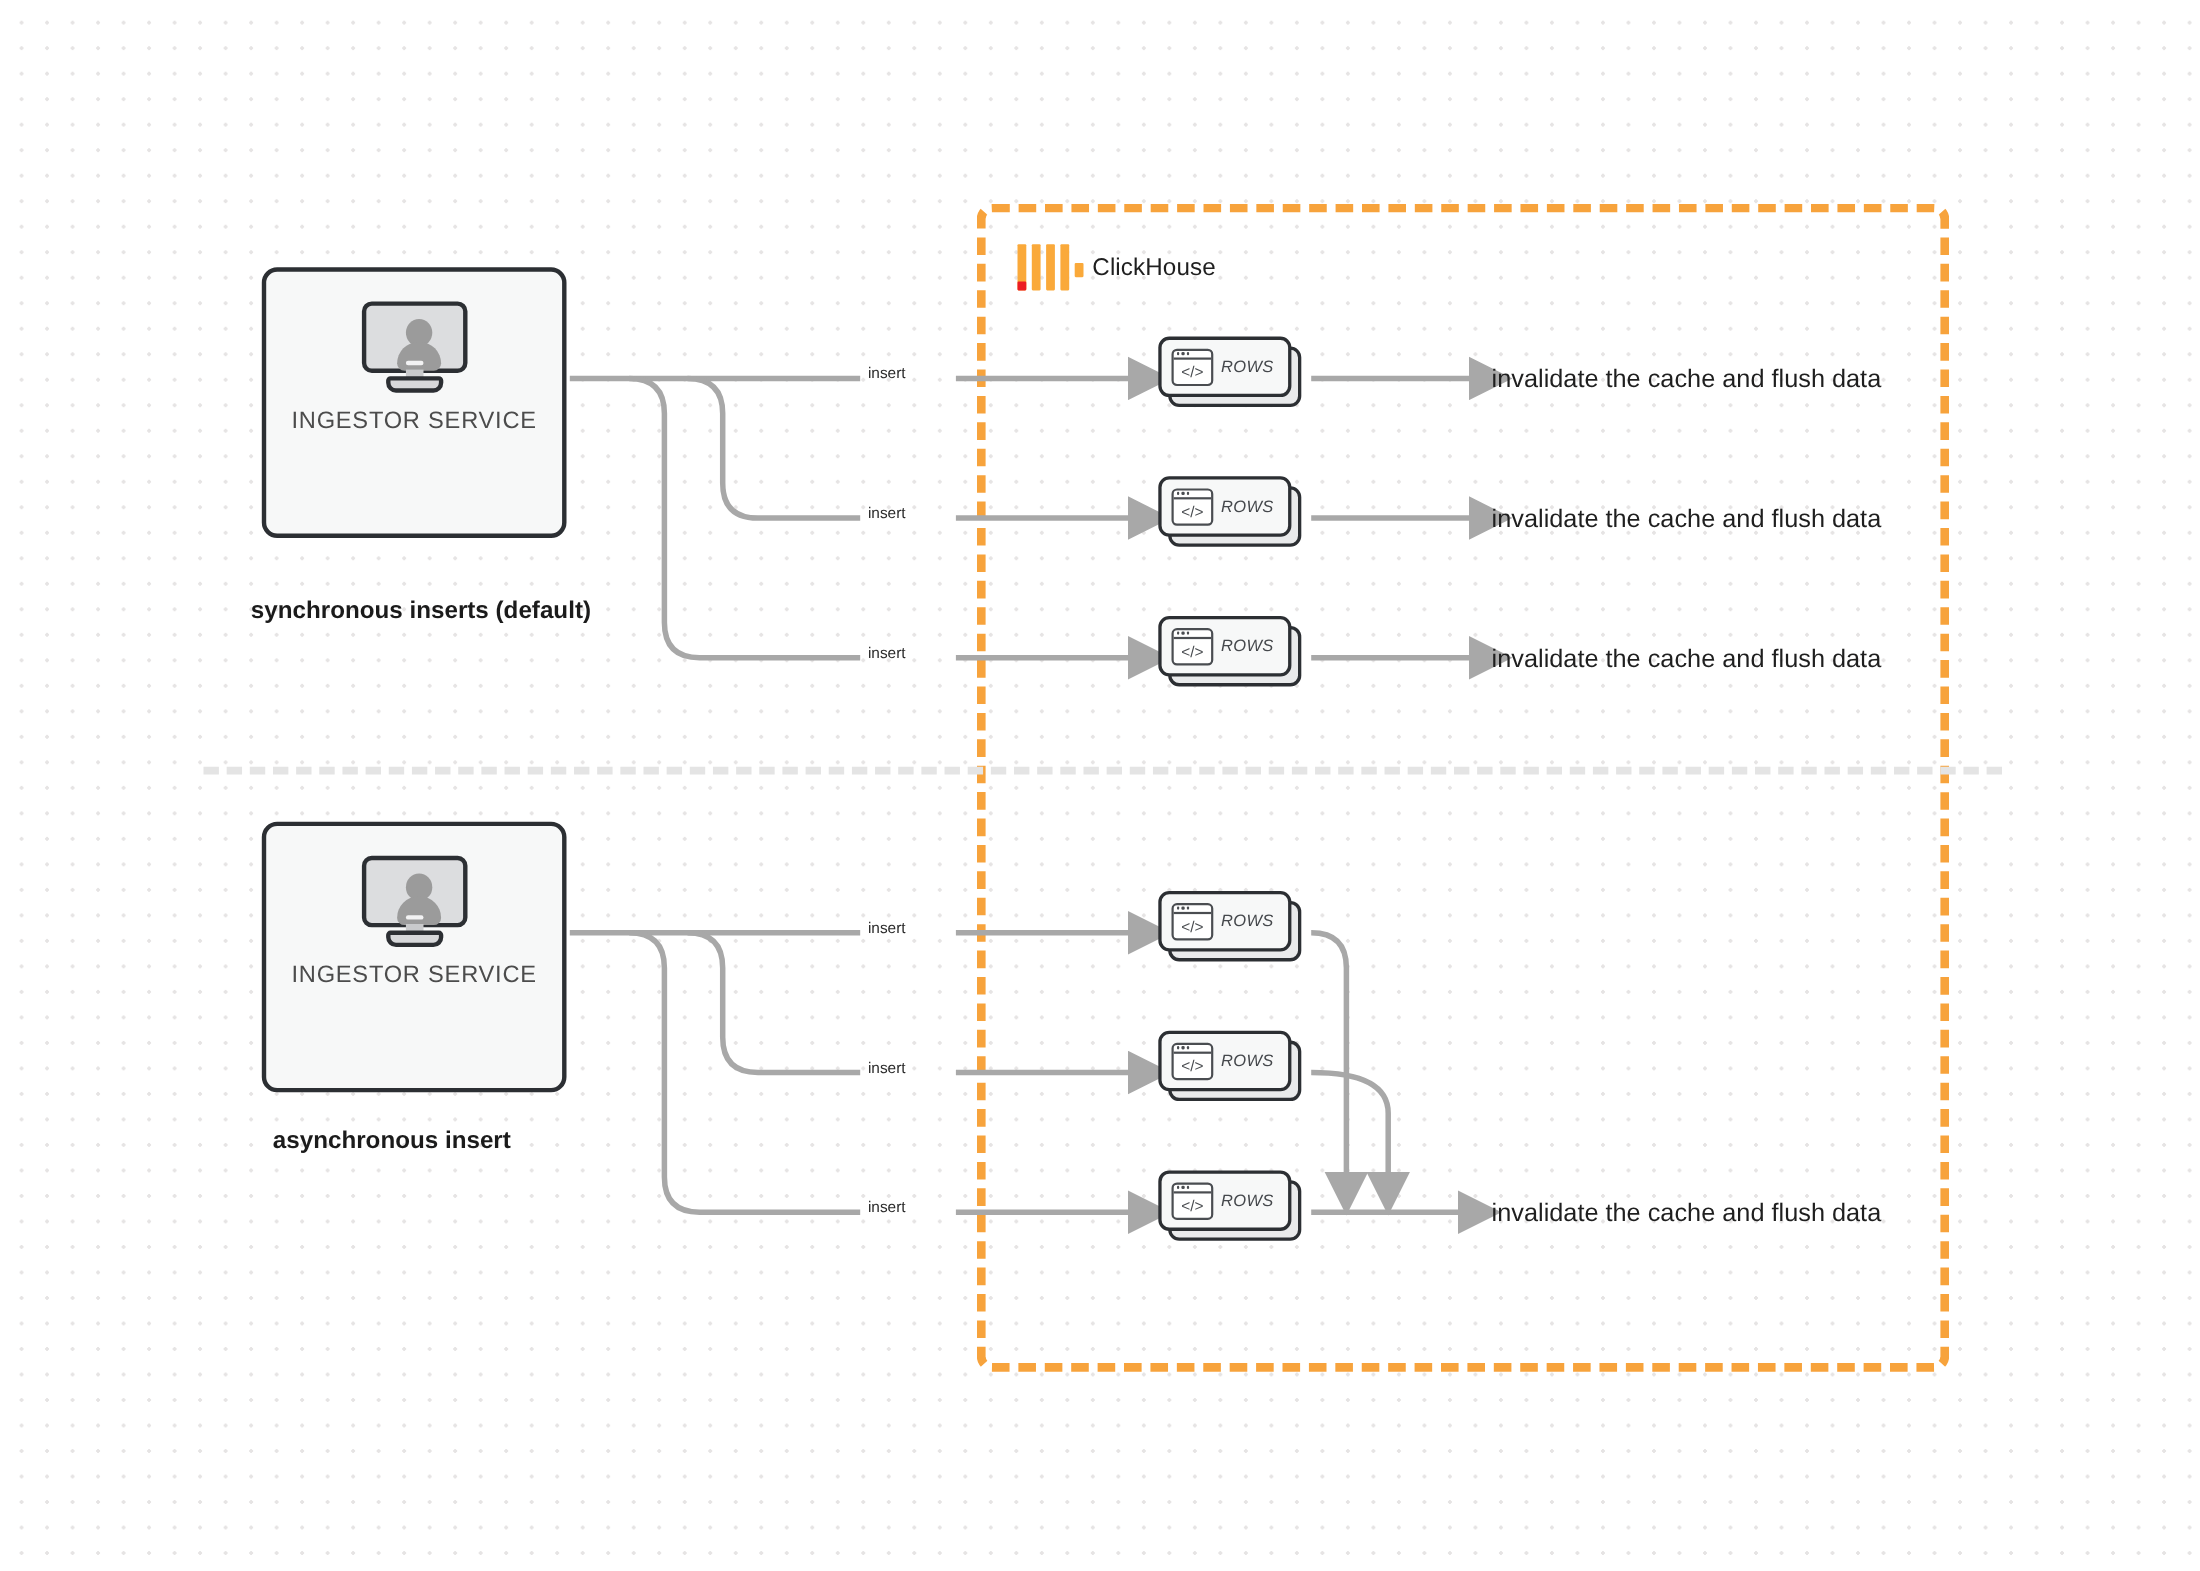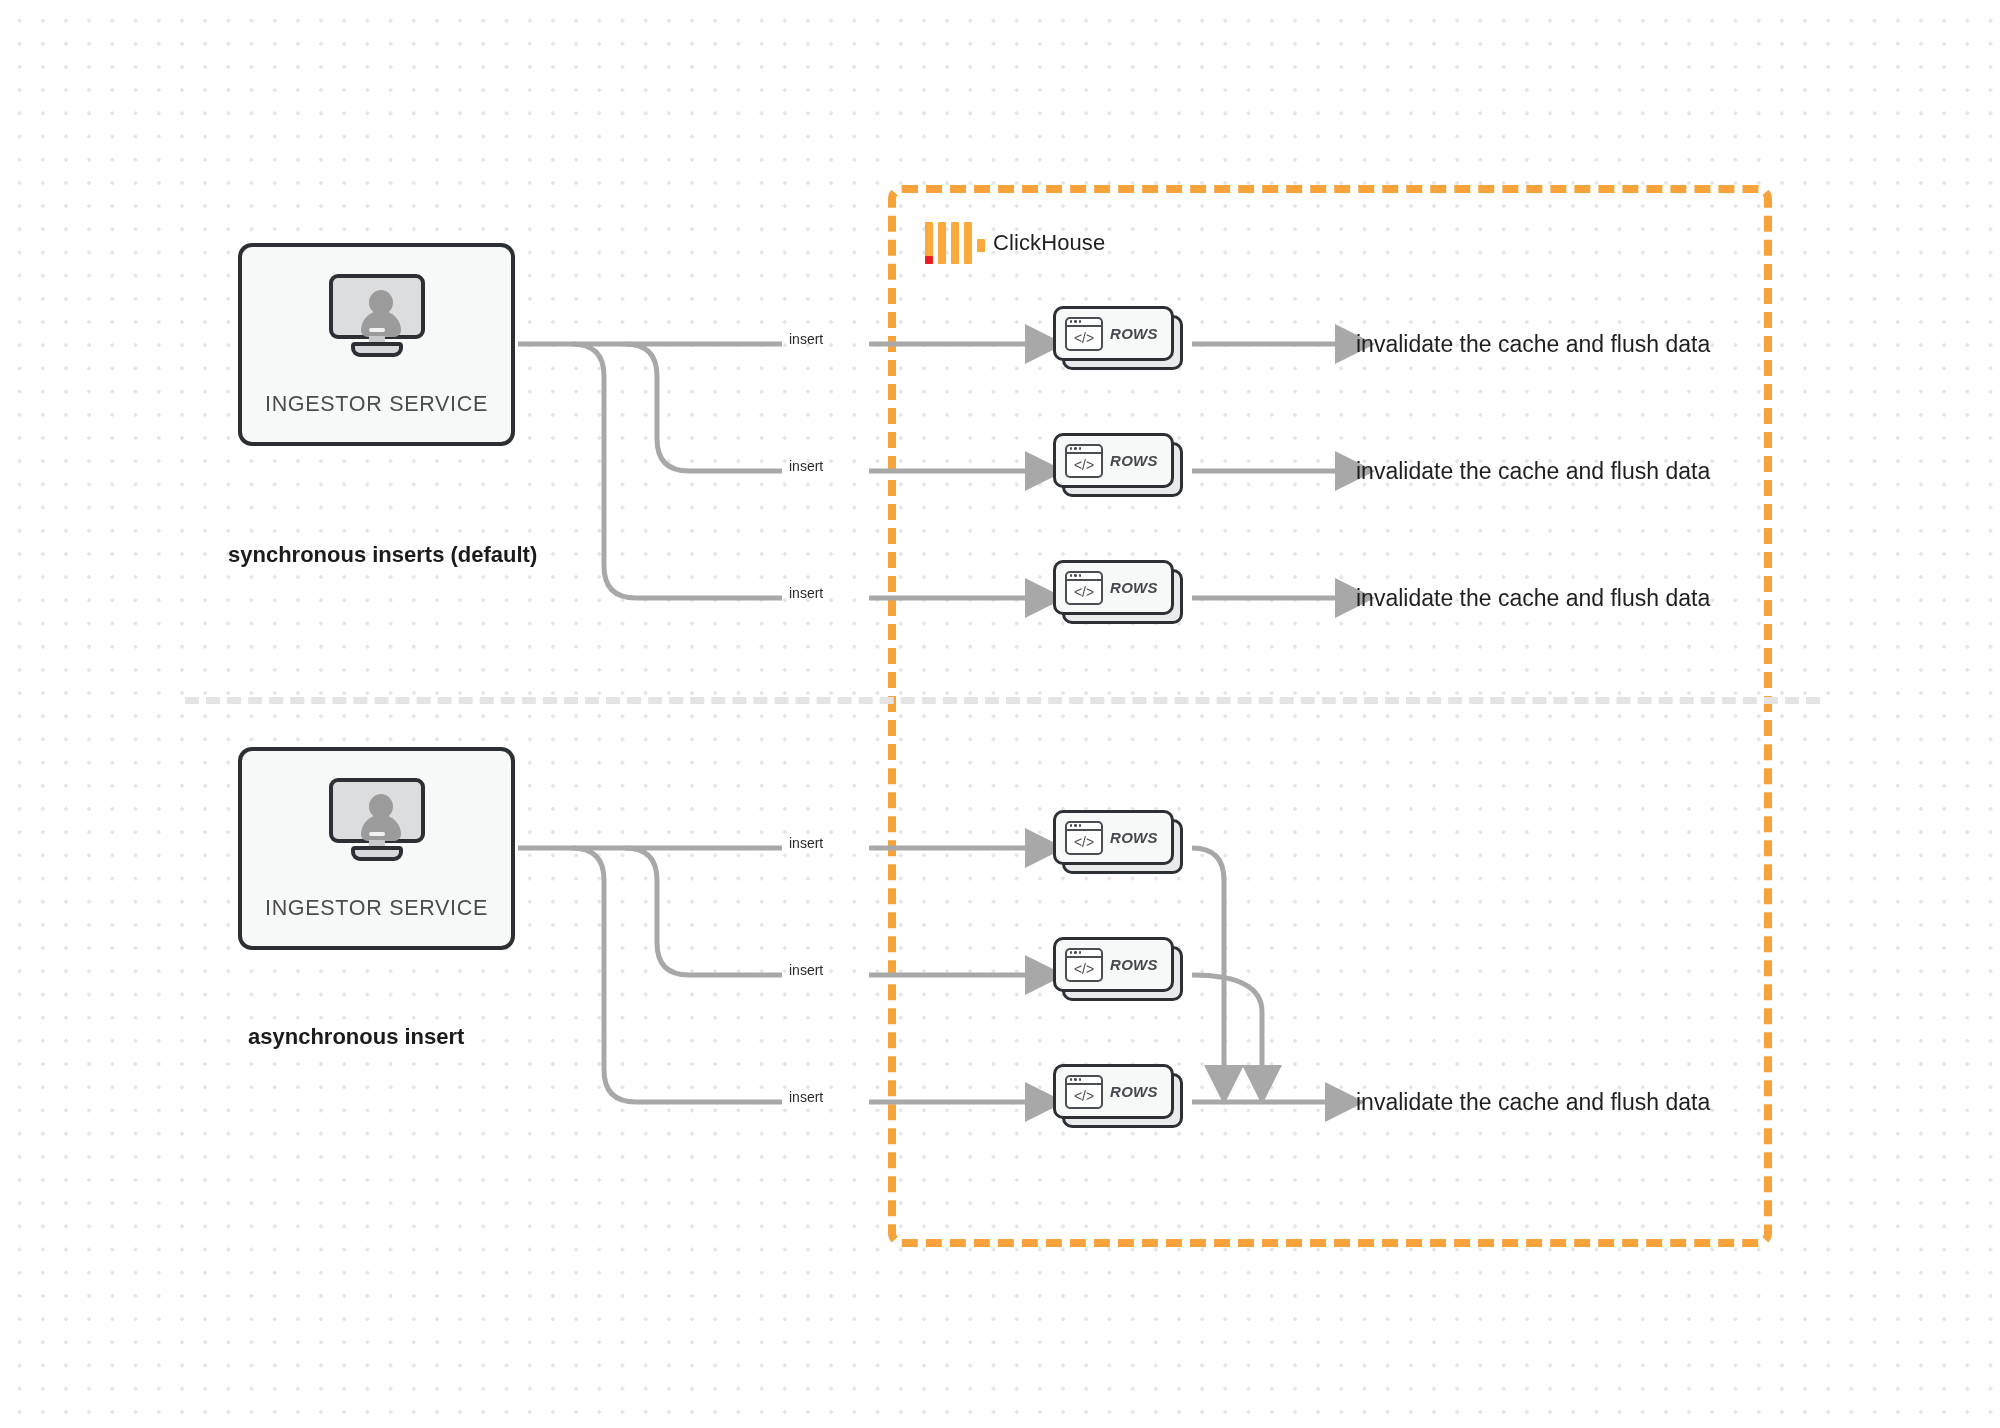--- a/index.html
+++ b/index.html
@@ -82,30 +82,29 @@
     font-size: 22px;
     color: #1f1f1f;
     letter-spacing: 0.1px;
     white-space: nowrap;
   }
 
   
   .ingestor {
     position: absolute;
     width: 277px;
-    height: 203px;
+    height: 246px;
     background: #f7f8f8;
     border: 4px solid #2c2f33;
     border-radius: 14px;
     box-sizing: border-box;
     display: flex;
     flex-direction: column;
     align-items: center;
     justify-content: flex-start;
-    gap: 22px;
   }
   .ingestor .monitor {
     margin-top: 27px;
     position: relative;
     width: 96px;
     height: 82px;
   }
   .monitor .screen {
     position: absolute;
     left: 0; top: 0;
@@ -230,21 +229,21 @@
     align-items: center;
     justify-content: center;
     font-size: 14px;
     color: #4a4d51;
     font-family: "Liberation Sans", sans-serif;
     line-height: 1;
   }
   .rows-node .rows-text {
     font-size: 15px;
     font-style: italic;
-    font-weight: bold;
+    font-weight: normal;
     color: #45484c;
     letter-spacing: 0.3px;
   }
 
   
   .wire-label {
     position: absolute;
     font-size: 14px;
     color: #2a2a2a;
     white-space: nowrap;

